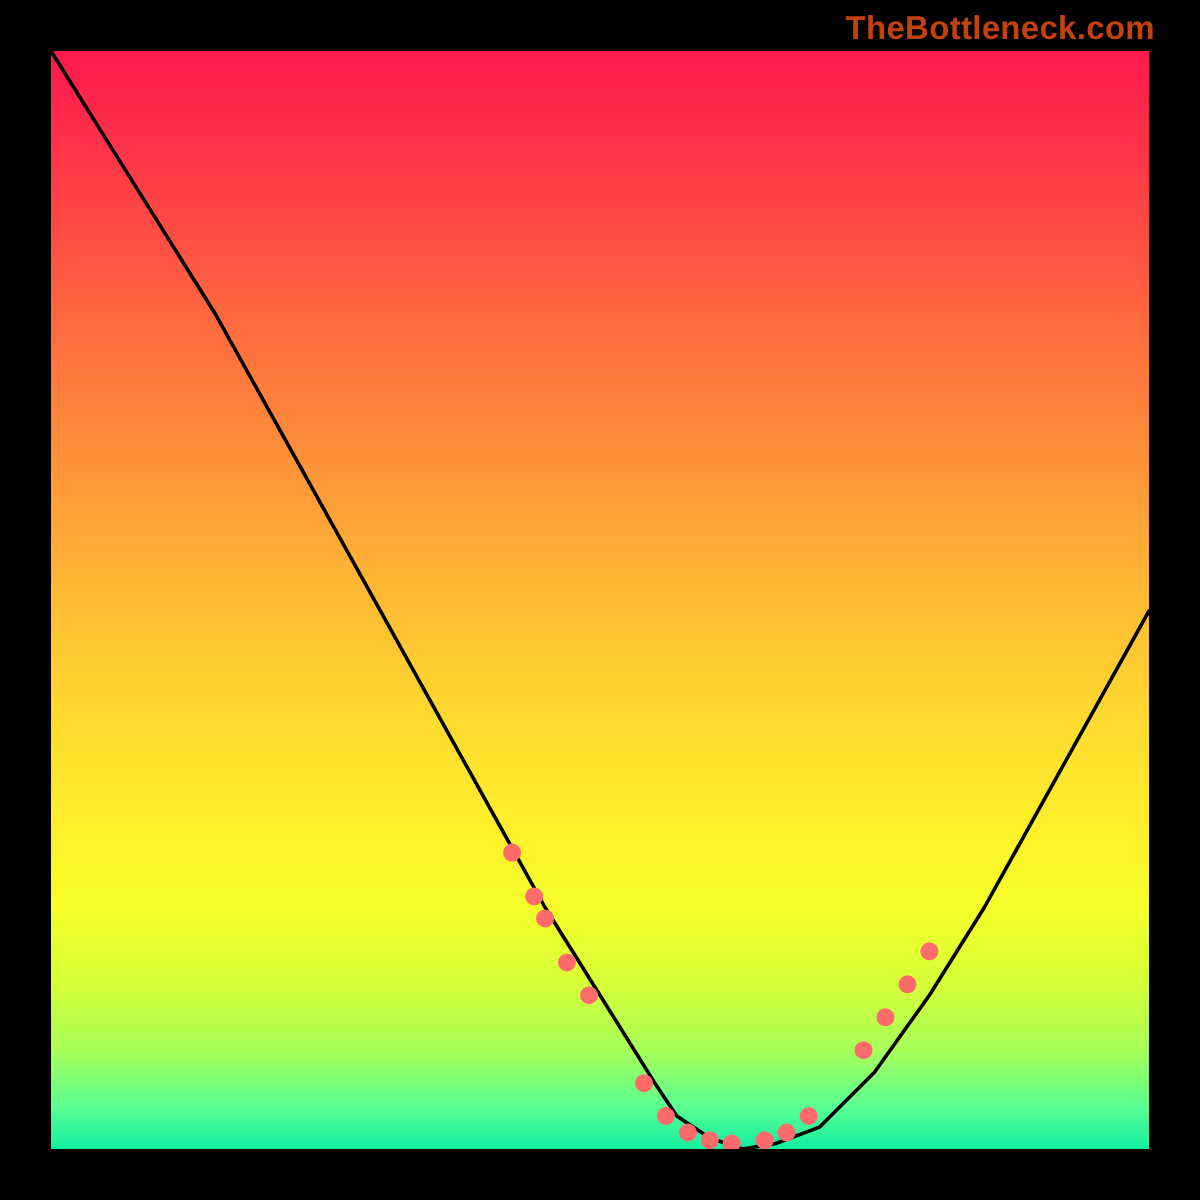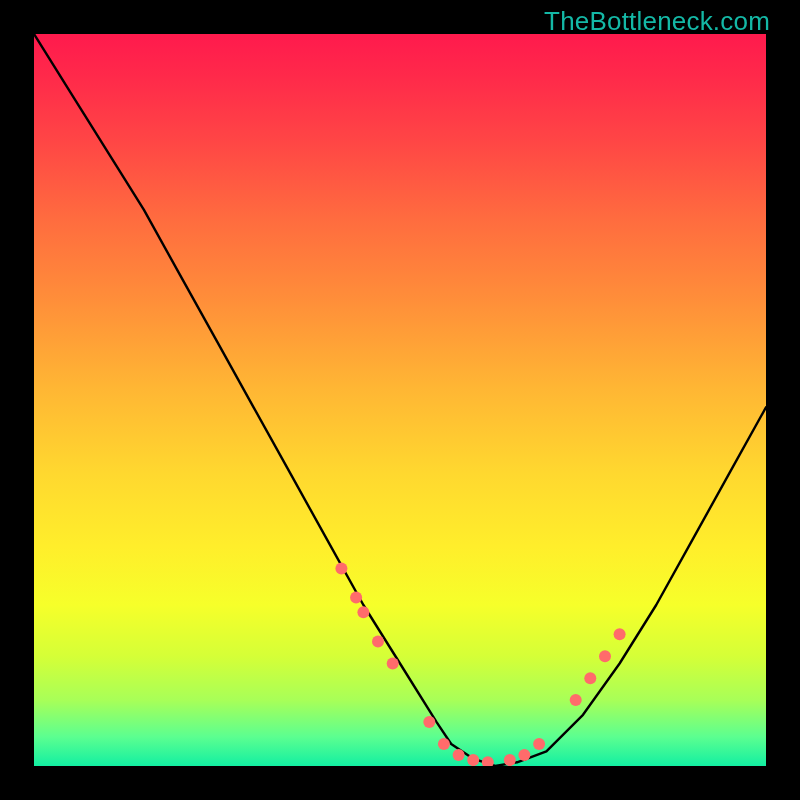--- a/index.html
+++ b/index.html
@@ -48,23 +48,23 @@
   .curve-svg {
     position: absolute;
     inset: 0;
     width: 100%;
     height: 100%;
   }
   .watermark {
     position: absolute;
     top: 6px;
     right: 30px;
-    color: #14b8a6;
-    font-size: 26px;
-    font-weight: 400;
+    color: #c2410c;
+    font-size: 22px;
+    font-weight: 700;
     letter-spacing: 0.2px;
     user-select: none;
   }
 </style>
 </head>
 <body>
 
 <div class="stage">
   <div class="plot-area">
     <div class="gradient"></div>

